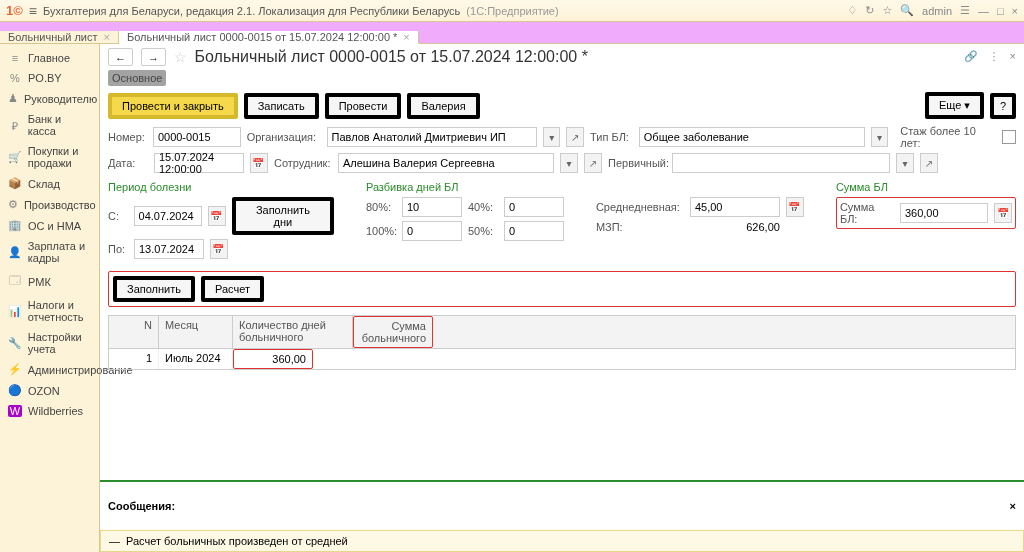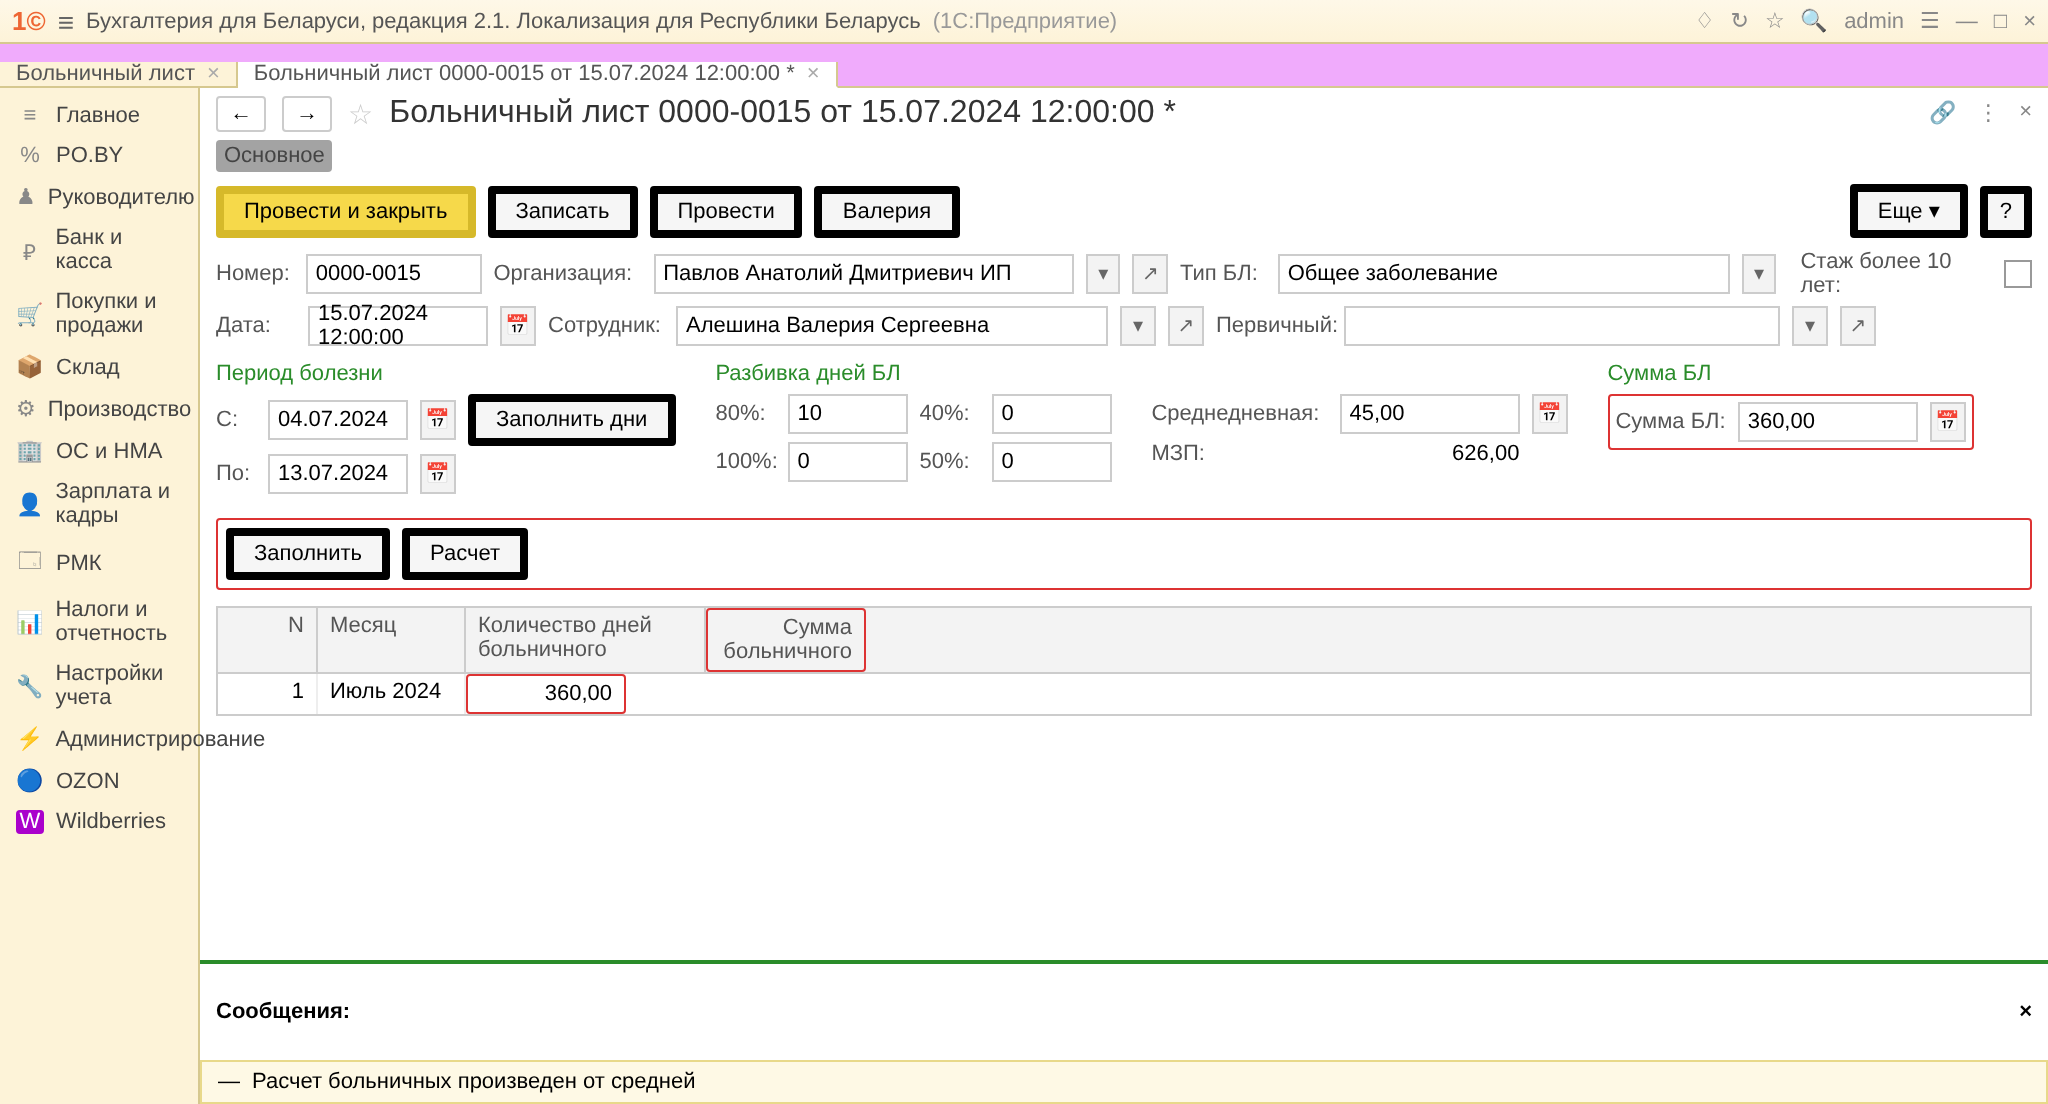--- a/index.html
+++ b/index.html
@@ -31,21 +31,21 @@
 .btn { border: 4px solid #000000; background: #f6f6f6; padding: 3px 10px; cursor: pointer; border-radius: 2px; }
 .btn-primary { background: #f6d94a; border-color: #d6b92a; }
 .btn-more { margin-left: auto; }
 .btn-help { padding: 3px 6px; }
 .form-rows { padding: 0 8px; }
 .form-row { display: flex; align-items: center; gap: 6px; margin-bottom: 4px; }
 .lbl { color: #555; }
 .fld { border: 1px solid #ccc; padding: 2px 4px; background: #fff; height: 20px; display: flex; align-items: center; }
 .fld-btn { width: 18px; height: 20px; border: 1px solid #ccc; background: #f3f3f3; cursor: pointer; display: inline-flex; align-items: center; justify-content: center; font-size: 10px; color: #666; }
 .checkbox { width: 14px; height: 14px; border: 1px solid #999; background: #fff; cursor: pointer; }
-.section { display: flex; gap: 20px; padding: 4px 8px; align-items: flex-start; }
+.section { display: flex; gap: 32px; padding: 4px 8px; align-items: flex-start; }
 .group { }
 .group-title { color: #2a8c2a; margin-bottom: 4px; }
 .red-box { border: 1px solid #d33; padding: 3px; border-radius: 2px; }
 .num-fld { text-align: right; width: 60px; }
 .sum-fld { text-align: right; width: 90px; }
 .tbl { border: 1px solid #ccc; margin: 4px 8px 0; }
 .tbl-head { display: flex; background: #f3f3f3; border-bottom: 1px solid #ccc; }
 .tbl-head > div { padding: 3px 6px; border-right: 1px solid #ccc; color: #555; }
 .tbl-row { display: flex; }
 .tbl-row > div { padding: 3px 6px; border-right: 1px solid #eee; }

